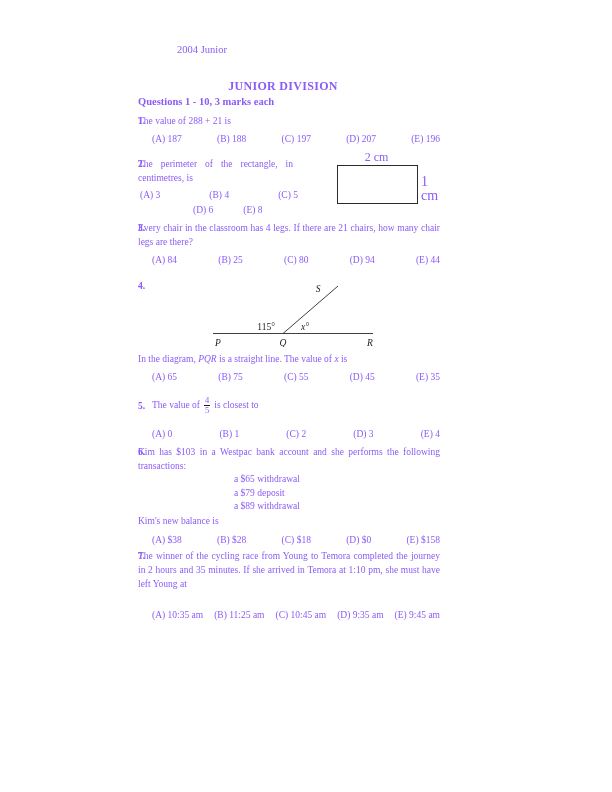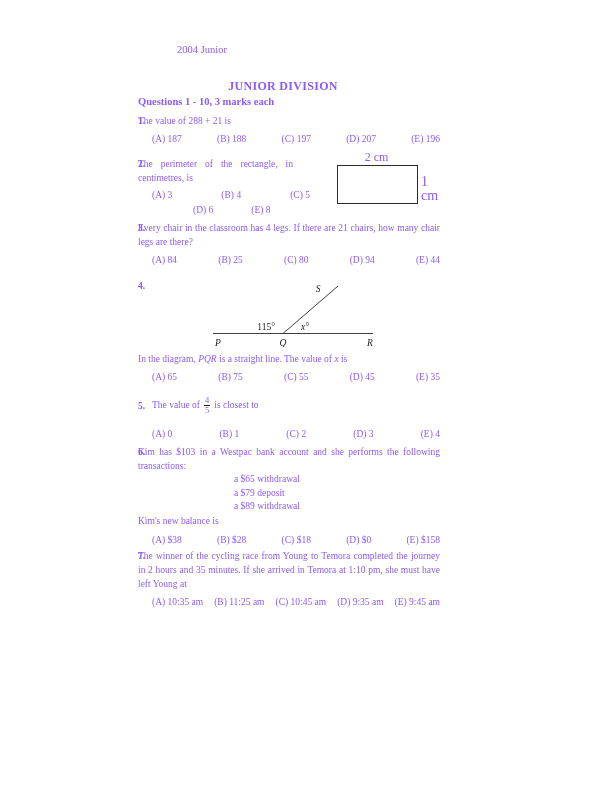--- a/index.html
+++ b/index.html
@@ -27,22 +27,22 @@
   .q1 { top:114px; }
   .q2 { top:157px; }
   .q3 { top:221px; }
   .q4 { top:279px; }
   .q5 { top:394px; }
   .q6 { top:445px; }
   .q7 { top:549px; }
 
   
   .q2 .qtext { width:155px; }
-  .q2 .row1 { display:flex; justify-content:space-between; width:158px; margin-left:14px; margin-top:3px;align-items:flex-end; }
-  .q2 .row2 { display:flex; gap:38px; margin-left:55px; margin-top:1px; }
+  .q2 .row1 { display:flex; justify-content:space-between; width:158px; margin-left:2px; margin-top:3px;align-items:flex-end; }
+  .q2 .row2 { display:flex; gap:30px; margin-left:55px; margin-top:1px; }
   .rect-box        { position:absolute; left:199px; top:8px;  width:79px; height:37px; border:1px solid #2a2a2a; }
   .rect-top-label  { position:absolute; left:199px; top:-7px; width:79px; text-align:center; font-size:12px; }
   .rect-side-label { position:absolute; left:283px; top:18px; font-size:14px; }
 
   
   .q4-diagram { position:relative; margin-left:70px; width:180px; height:68px; }
   .q4-diagram svg { display:block; }
   .q4-diagram text { font-size:9.5px; fill:#1c1c1c; font-family:"Liberation Serif","DejaVu Serif",serif; }
   .q4 .qtext { margin-top:5px; }
 
@@ -51,21 +51,21 @@
   .q5 .qnum { top:5px; }
   .frac { display:inline-flex; flex-direction:column; align-items:center; font-size:8.5px; line-height:9px; margin:0 4px; }
   .frac .den { border-top:1px solid #1c1c1c; padding:0 1px; }
   .q5 .opts { margin-top:11px; }
 
   
   .transactions { margin-left:96px; line-height:13.5px; }
   .q6 .opts { margin-top:5px; }
 
   
-  .q7 .opts { margin-top:4px; }
+  .q7 .opts { margin-top:17px; }
 </style>
 </head>
 <body>
 
 <div class="page">
 
   <div class="running">2004 Junior</div>
   <div class="title">JUNIOR DIVISION</div>
   <div class="subtitle">Questions 1 - 10, 3 marks each</div>
 

